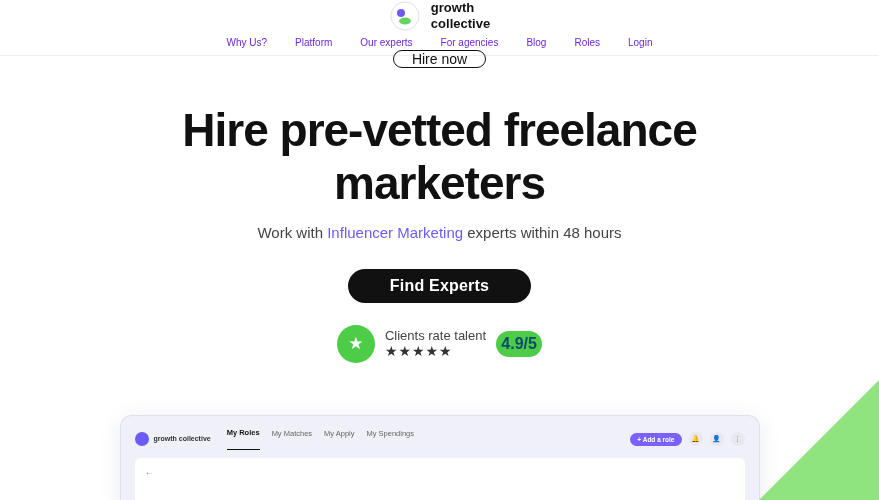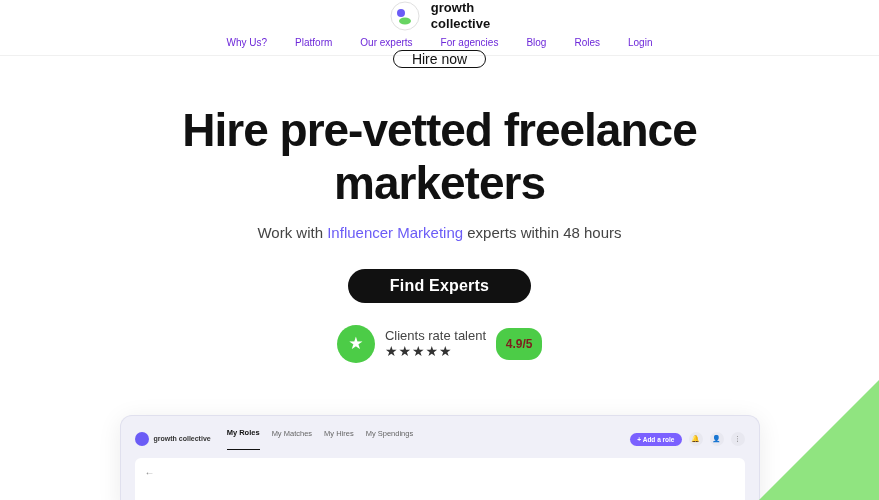--- a/index.html
+++ b/index.html
@@ -127,28 +127,28 @@
       color: #444;
       font-weight: 500;
     }
     .stars {
       color: #333;
       font-size: 14px;
       letter-spacing: 1px;
     }
     .rating-score {
       width: 46px;
-      height: 32px;
+      height: 26px;
       background: #4ccc47;
       border-radius: 13px;
       display: flex;
       align-items: center;
       justify-content: center;
-      color: #7f1d1d;
-      font-size: 12px;
+      color: #0c4a6e;
+      font-size: 16px;
       font-weight: 700;
     }
 
     
     .app-preview-wrapper {
       position: absolute;
       bottom: -10px;
       left: 50%;
       transform: translateX(-50%);
       width: 640px;
@@ -302,21 +302,21 @@
 <div class="app-preview-wrapper">
   <div class="app-preview">
     <div class="app-nav">
       <div class="app-logo-area">
         <div class="app-logo-dot"></div>
         <div class="app-logo-name">growth collective</div>
       </div>
       <div class="app-tabs">
         <span class="app-tab active">My Roles</span>
         <span class="app-tab">My Matches</span>
-        <span class="app-tab">My Hires</span>
+        <span class="app-tab">My Apply</span>
         <span class="app-tab">My Spendings</span>
       </div>
       <div class="app-actions">
         <button class="add-role-btn">+ Add a role</button>
         <div class="app-icon-btn">🔔</div>
         <div class="app-icon-btn">👤</div>
         <div class="app-icon-btn">⋮</div>
       </div>
     </div>
     <div class="app-content">

